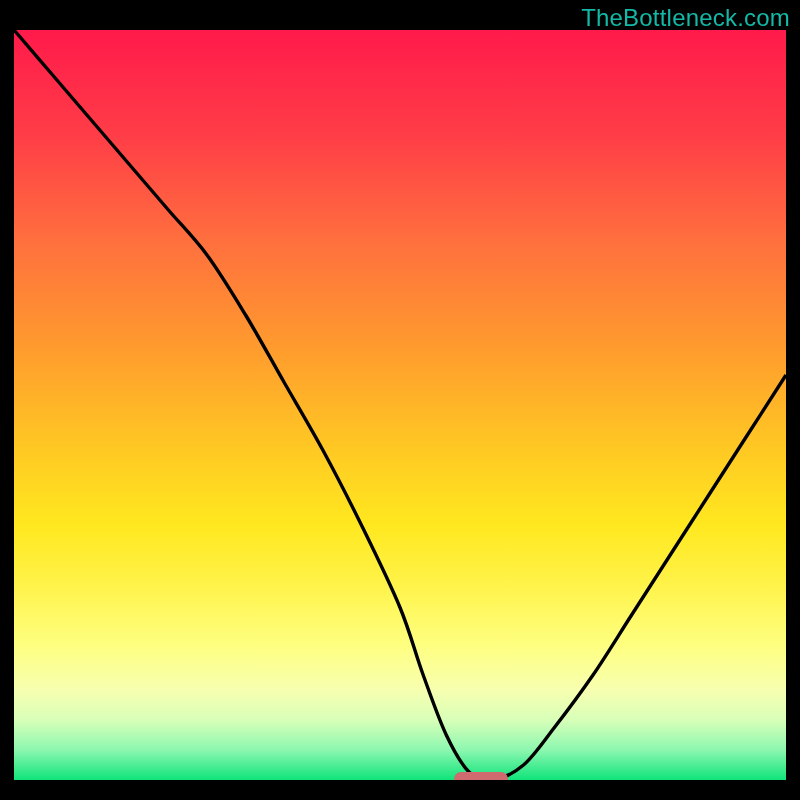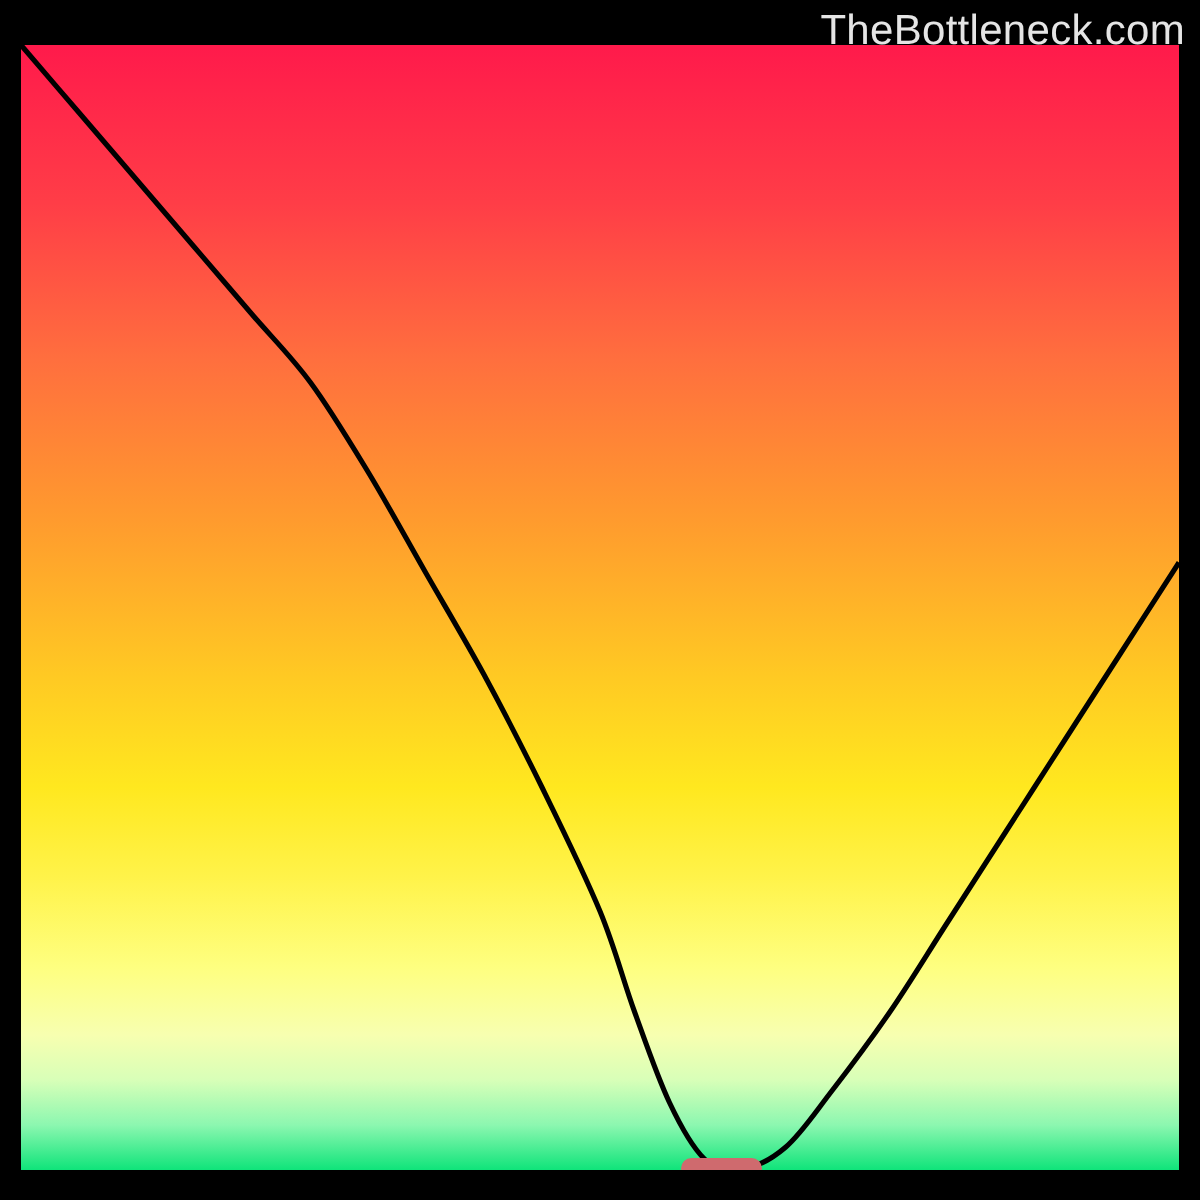--- a/index.html
+++ b/index.html
@@ -38,22 +38,22 @@
       #f7ffb0 88%,
       #d8ffb8 92%,
       #8cf7b0 96%,
       #0fe47a 100%
     );
   }
   .watermark {
     position: absolute;
     top: 4px;
     right: 10px;
-    color: #e5e5e5;
-    font-size: 28px;
+    color: #14b8a6;
+    font-size: 24px;
     font-weight: 500;
     letter-spacing: 0.2px;
     user-select: none;
   }
   svg.curve {
     position: absolute;
     left: 0;
     top: 0;
     width: 772px;
     height: 750px;

